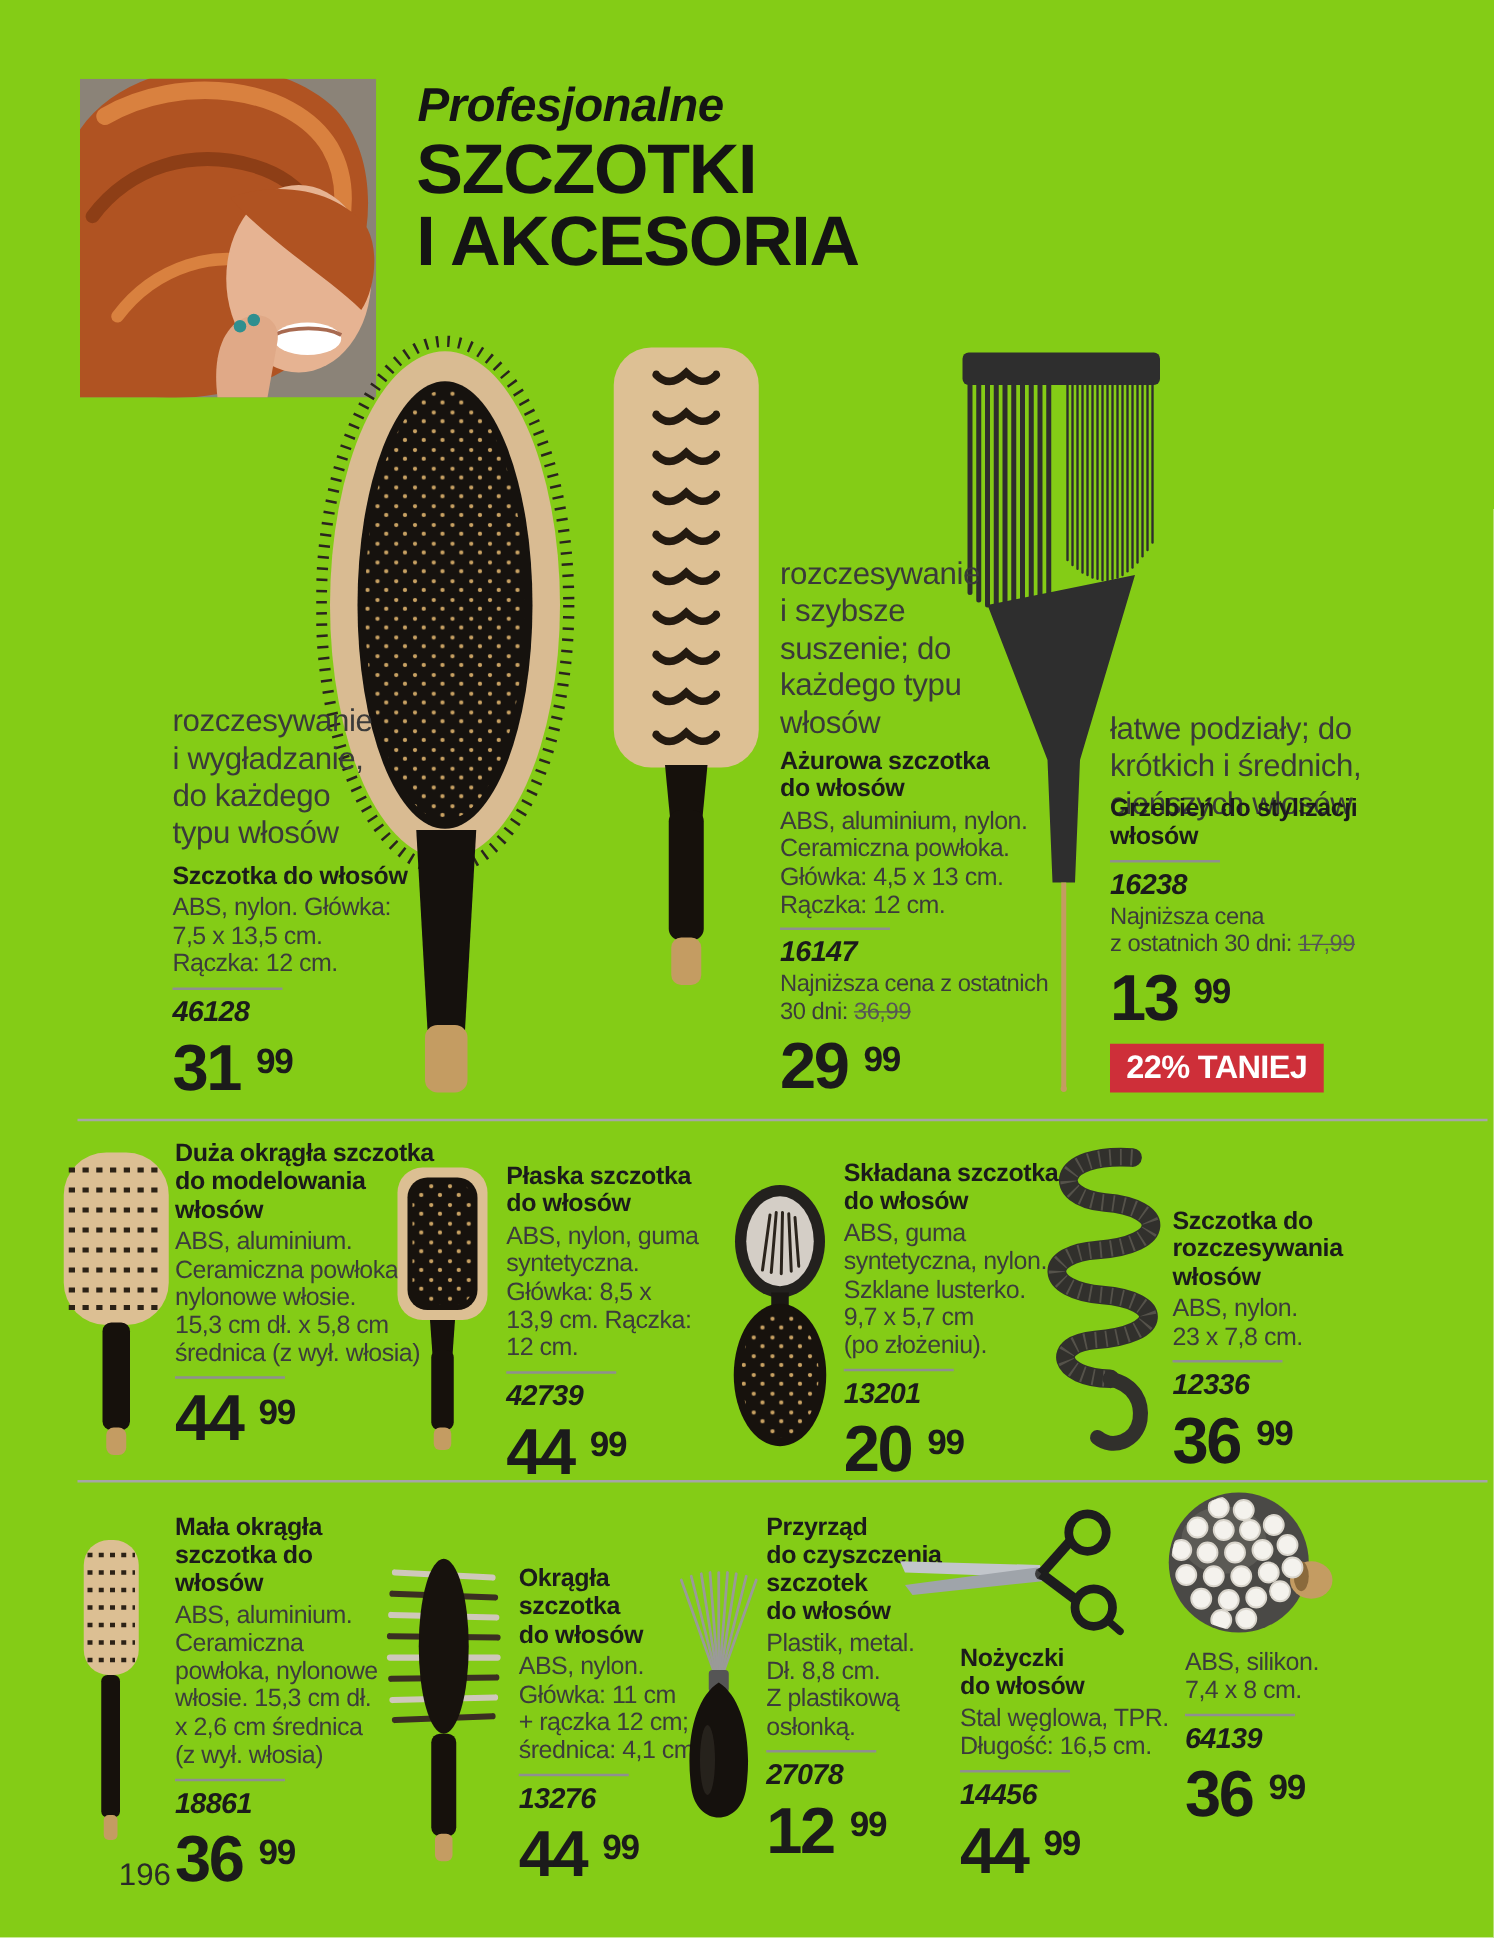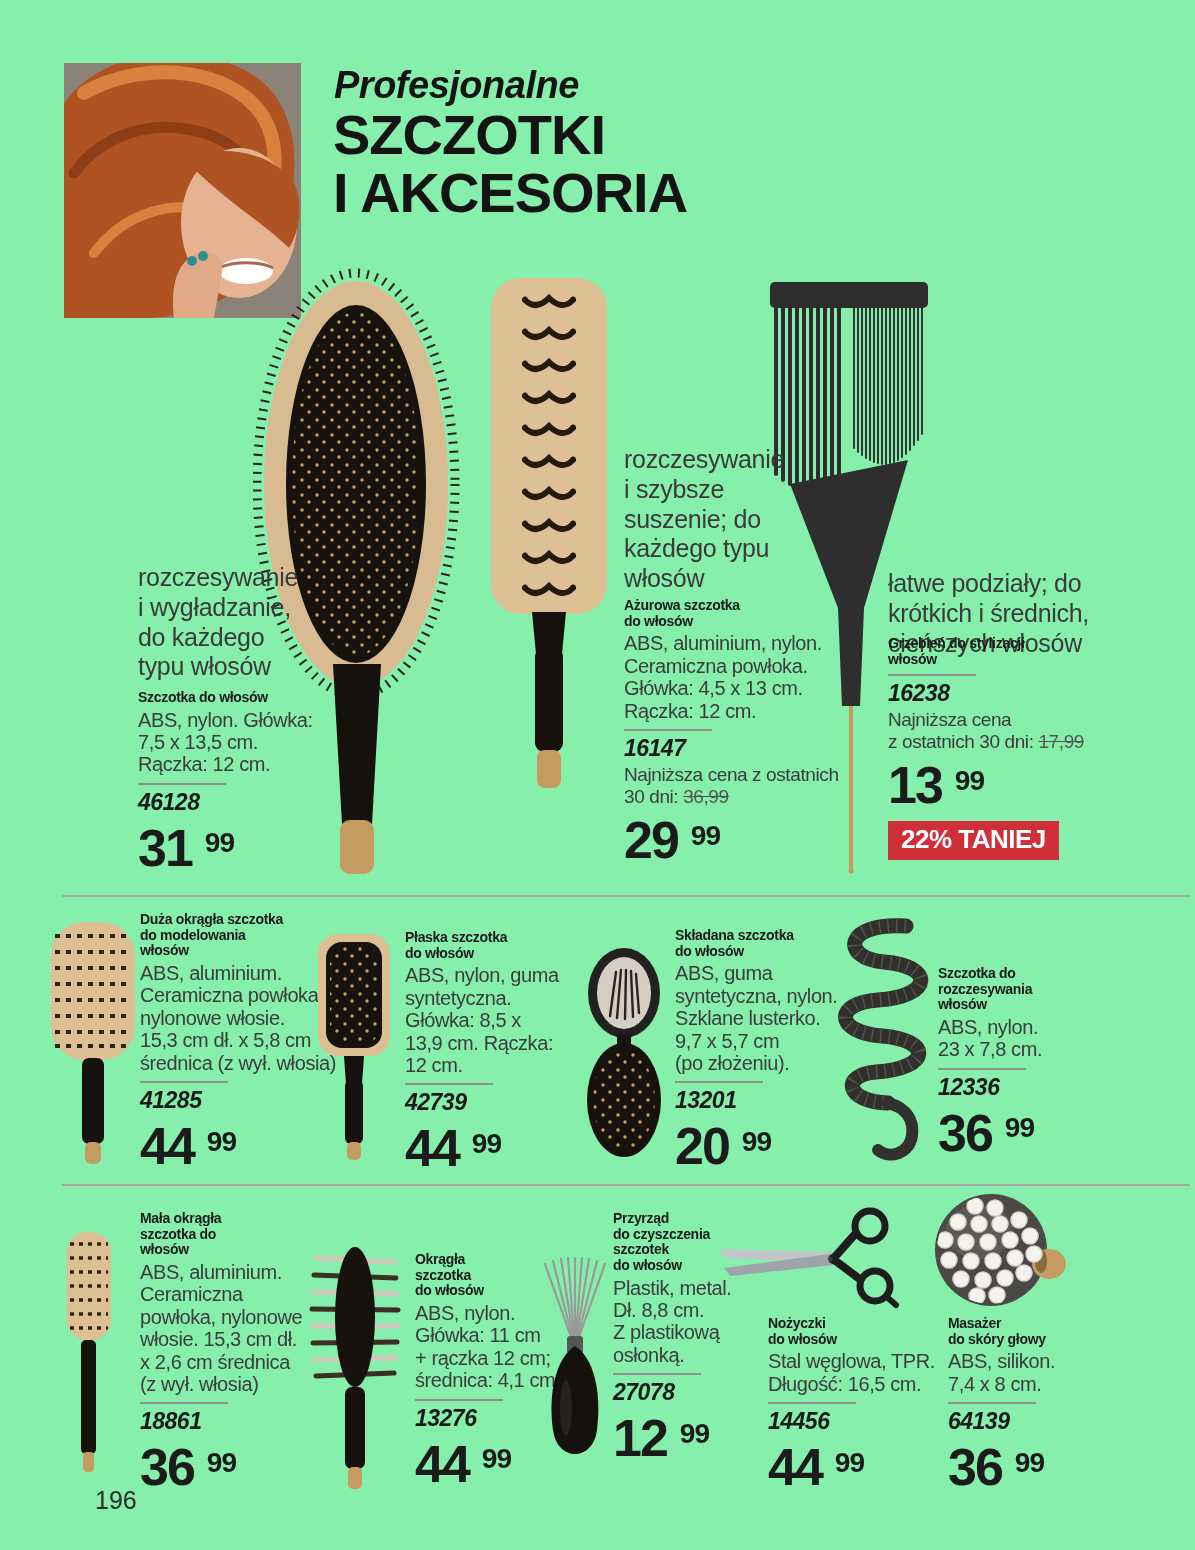--- a/index.html
+++ b/index.html
@@ -1,26 +1,26 @@
 <!DOCTYPE html>
 <html><head>
 <meta charset="utf-8">
 <style>
   html,body{margin:0;padding:0;background:#ffffff;}
-  .page{position:relative;width:1195px;height:1550px;background:#86efac;overflow:hidden;
+  .page{position:relative;width:1195px;height:1550px;background:#84cc16;overflow:hidden;
         font-family:"Liberation Sans", sans-serif;color:#1c1c1c;}
   .abs{position:absolute;}
 
   
   .eyebrow{font-style:italic;font-weight:700;font-size:38px;color:#141414;letter-spacing:-0.5px;}
   .big-title{font-weight:700;font-size:56px;line-height:1.04;color:#141414;letter-spacing:-1px;white-space:pre-line;}
 
   
   .annotation{font-size:25px;line-height:1.19;color:#3a3a3a;white-space:pre-line;letter-spacing:-0.3px;}
-  .pname{font-weight:700;font-size:14px;line-height:1.12;color:#1b1b1b;white-space:pre-line;letter-spacing:-0.3px;}
+  .pname{font-weight:700;font-size:20px;line-height:1.12;color:#1b1b1b;white-space:pre-line;letter-spacing:-0.3px;}
   .pdetails{font-size:20px;line-height:1.12;color:#3c3c3c;white-space:pre-line;letter-spacing:-0.4px;margin-top:3px;}
   .rule{width:88px;height:2px;background:#8f8f8f;margin:7px 0 4px;}
   .pcode{font-weight:700;font-size:23px;color:#1b1b1b;letter-spacing:-0.5px;font-style:italic;}
   .lowest{font-size:19px;line-height:1.16;color:#3c3c3c;white-space:pre-line;letter-spacing:-0.4px;margin-top:2px;}
   .old{text-decoration:line-through;color:#565656;margin-top:32px;}
   .price{font-weight:700;font-size:52px;line-height:1;color:#1b1b1b;letter-spacing:-2px;margin-top:6px;}
   .price .dec{font-size:0.54em;position:relative;top:-0.48em;margin-left:13px;letter-spacing:-1px;}
   .badge{display:inline-block;background:#ce2f39;color:#ffffff;font-weight:700;font-size:26px;
          padding:3px 13px 5px;letter-spacing:-0.5px;margin-top:10px;}
   .hr{position:absolute;left:62px;width:1128px;height:2px;background:#a6a6a6;}
@@ -209,21 +209,20 @@
   <div class="abs" style="left:140px;top:912px;width:250px">
     <div class="pname">Duża okrągła szczotka
 do modelowania
 włosów</div>
     <div class="pdetails">ABS, aluminium.
 Ceramiczna powłoka,
 nylonowe włosie.
 15,3 cm dł. x 5,8 cm
 średnica (z wył. włosia)</div>
     <div class="rule"></div>
-    <div class="pcode">41285</div>
     <div class="price"><span>44</span><span class="dec">99</span></div>
   </div>
 
   <div class="abs" style="left:311px;top:930px">
     <svg width="86" height="234" viewBox="0 0 86 234">
       <rect x="7" y="4" width="72" height="122" rx="20" fill="#dcbf93"></rect>
       <rect x="15" y="12" width="56" height="106" rx="16" fill="#17120d"></rect>
       <rect x="19" y="16" width="48" height="98" rx="14" fill="url(#gd)"></rect>
       <path d="M33,126 L53,126 L51,154 L35,154 Z" fill="#16110c"></path>
       <rect x="34" y="150" width="18" height="64" rx="6" fill="#16110c"></rect>
@@ -433,22 +432,20 @@
         <circle cx="30" cy="93" r="8"></circle>
           <circle cx="52" cy="94" r="8"></circle>
           <circle cx="74" cy="92" r="8"></circle>
           <circle cx="93" cy="87" r="8"></circle>
         <circle cx="46" cy="110" r="8"></circle>
           <circle cx="66" cy="109" r="8"></circle>
       </g>
     </svg>
   </div>
   <div class="abs" style="left:948px;top:1316px;width:220px">
-    <div class="pname">Masażer
-do skóry głowy</div>
     <div class="pdetails">ABS, silikon.
 7,4 x 8 cm.</div>
     <div class="rule"></div>
     <div class="pcode">64139</div>
     <div class="price"><span>36</span><span class="dec">99</span></div>
   </div>
 
   <div class="abs pagenum" style="left:63px;top:1486px">196</div>
 
 </div>

